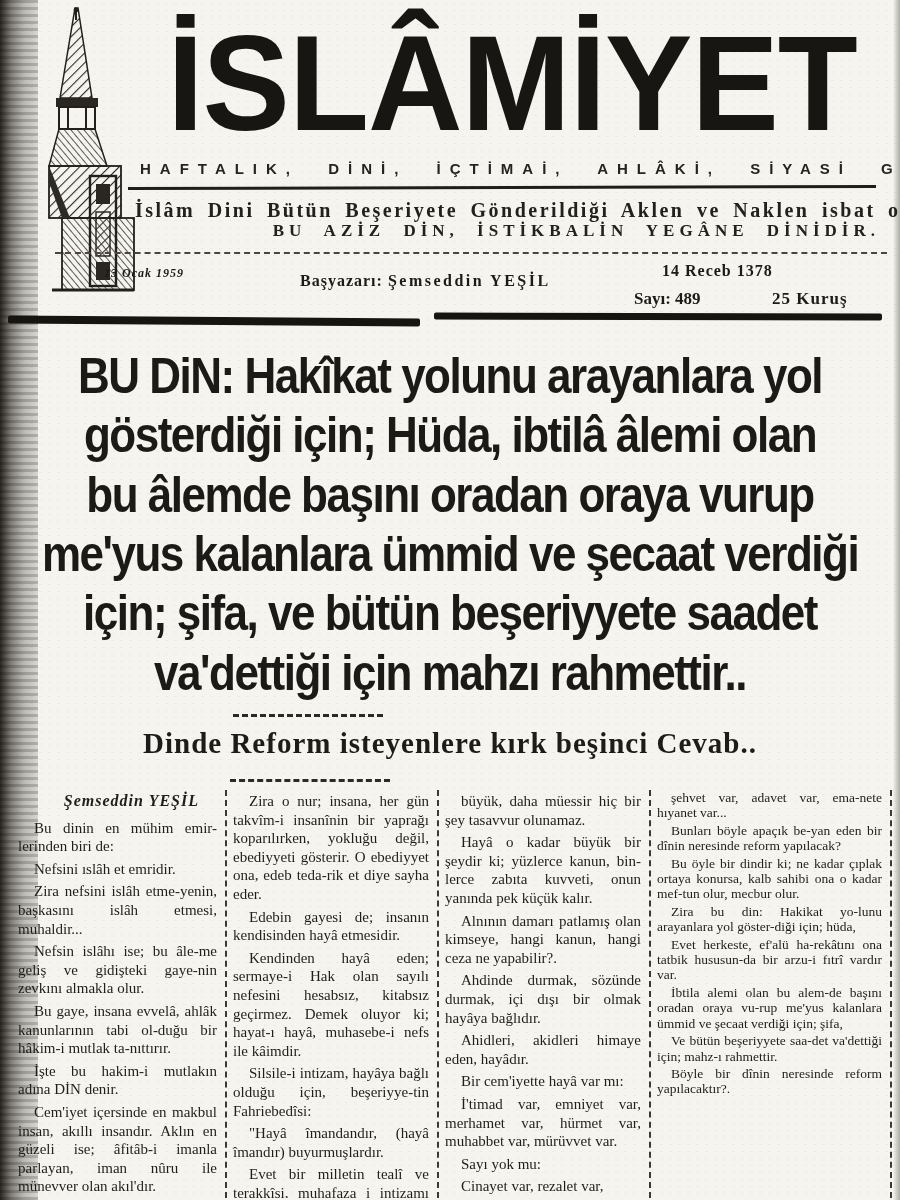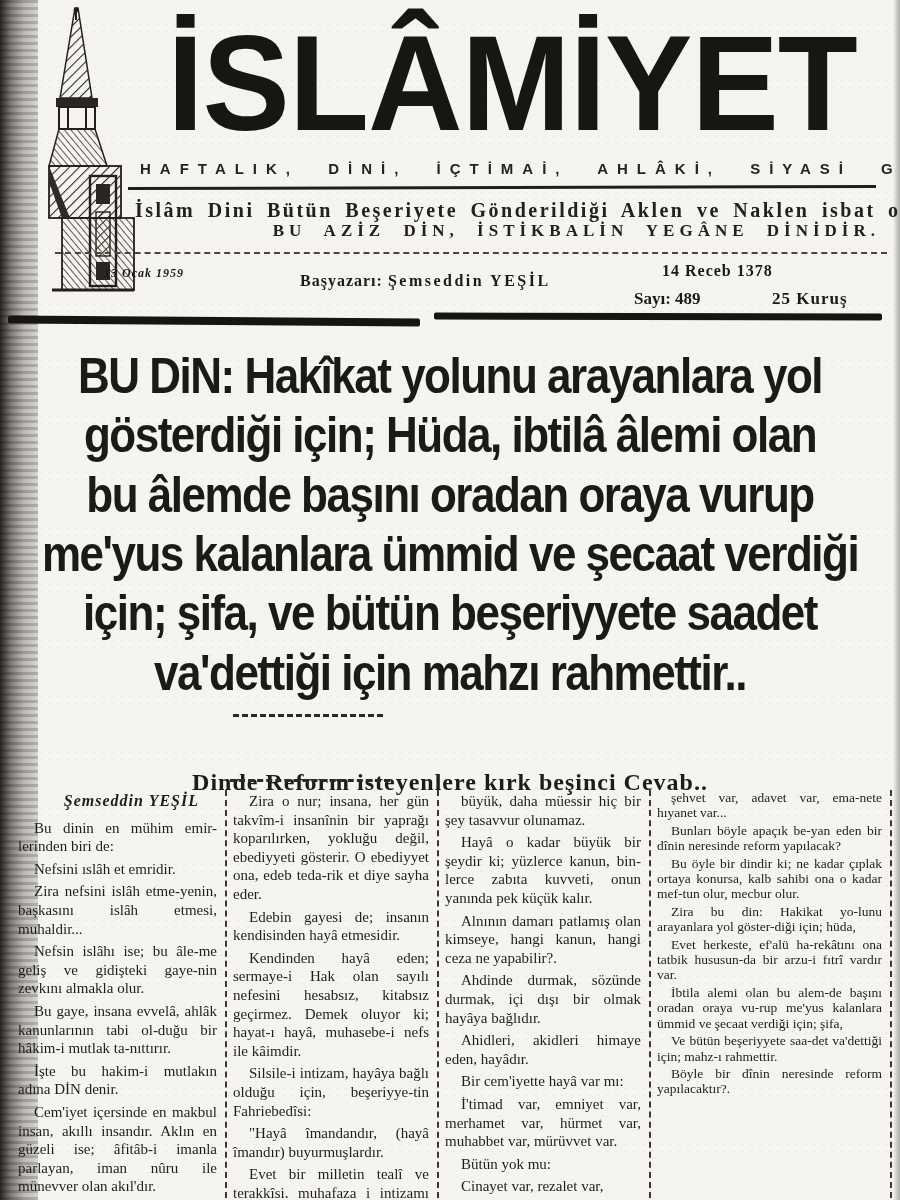--- a/index.html
+++ b/index.html
@@ -56,22 +56,22 @@
   .headline{
     position:absolute;left:8px;top:346px;width:884px;text-align:center;
     font-family:"Liberation Sans",sans-serif;font-weight:700;color:#1b1a16;
     transform:scaleY(1.12);transform-origin:center top;
   }
   .hl-line{font-size:44px;line-height:53px;letter-spacing:-1.5px;white-space:nowrap;}
   .dash-short{position:absolute;border-top:3px dashed #2c2a25;}
   .dash-above{left:233px;top:714px;width:150px;}
   .dash-below{left:230px;top:779px;width:160px;}
   .subheadline{
-    position:absolute;left:60px;top:769px;width:780px;text-align:center;
-    font-weight:700;font-size:24px;letter-spacing:1px;color:#1e1c18;white-space:nowrap;
+    position:absolute;left:60px;top:727px;width:780px;text-align:center;
+    font-weight:700;font-size:29px;letter-spacing:1px;color:#1e1c18;white-space:nowrap;
   }
   .columns{
     position:absolute;left:12px;top:790px;width:880px;height:408px;
     display:grid;grid-template-columns:213px 212px 212px 243px;
   }
   .col{
     overflow:hidden;padding:2px 8px 0 6px;
     font-size:15px;line-height:18.6px;text-align:justify;color:#201e19;
   }
   .col p{margin:0 0 4px 0;text-indent:16px;}
@@ -178,21 +178,21 @@
         <p>Evet bir milletin tealî ve terakkîsi, muhafaza i intizamı hususunda, hayâdan daha</p>
       </div>
     <div class="col col-3">
         <p>büyük, daha müessir hiç bir şey tasavvur olunamaz.</p>
         <p>Hayâ o kadar büyük bir şeydir ki; yüzlerce kanun, bin-lerce zabıta kuvveti, onun yanında pek küçük kalır.</p>
         <p>Alnının damarı patlamış olan kimseye, hangi kanun, hangi ceza ne yapabilir?.</p>
         <p>Ahdinde durmak, sözünde durmak, içi dışı bir olmak hayâya bağlıdır.</p>
         <p>Ahidleri, akidleri himaye eden, hayâdır.</p>
         <p>Bir cem'iyette hayâ var mı:</p>
         <p>İ'timad var, emniyet var, merhamet var, hürmet var, muhabbet var, mürüvvet var.</p>
-        <p>Bütün yok mu:</p>
+        <p>Sayı yok mu:</p>
         <p>Cinayet var, rezalet var,</p>
       </div>
     <div class="col col-4">
         <p>şehvet var, adavet var, ema-nete hıyanet var...</p>
         <p>Bunları böyle apaçık be-yan eden bir dînin neresinde reform yapılacak?</p>
         <p>Bu öyle bir dindir ki; ne kadar çıplak ortaya konursa, kalb sahibi ona o kadar mef-tun olur, mecbur olur.</p>
         <p>Zira bu din: Hakikat yo-lunu arayanlara yol göster-diği için; hüda,</p>
         <p>Evet herkeste, ef'alü ha-rekâtını ona tatbik hususun-da bir arzu-i fıtrî vardır var.</p>
         <p>İbtila alemi olan bu alem-de başını oradan oraya vu-rup me'yus kalanlara ümmid ve şecaat verdiği için; şifa,</p>
         <p>Ve bütün beşeriyyete saa-det va'dettiği için; mahz-ı rahmettir.</p>

